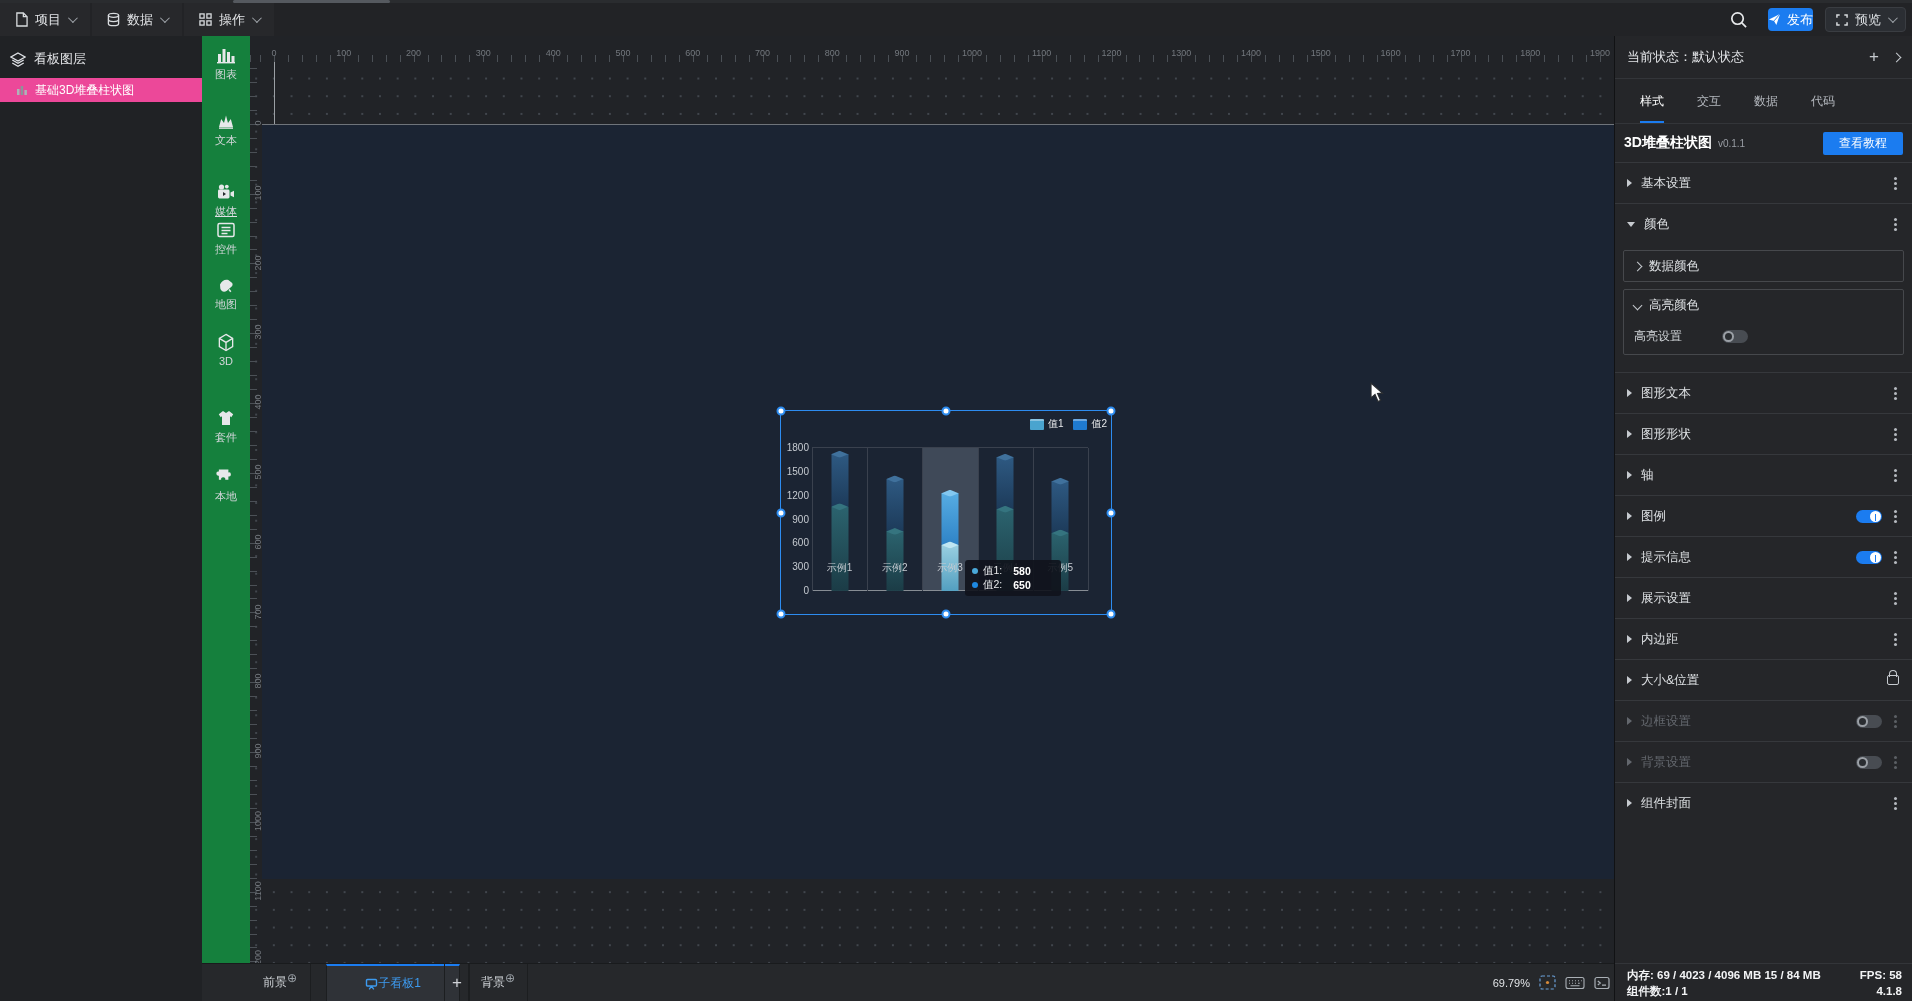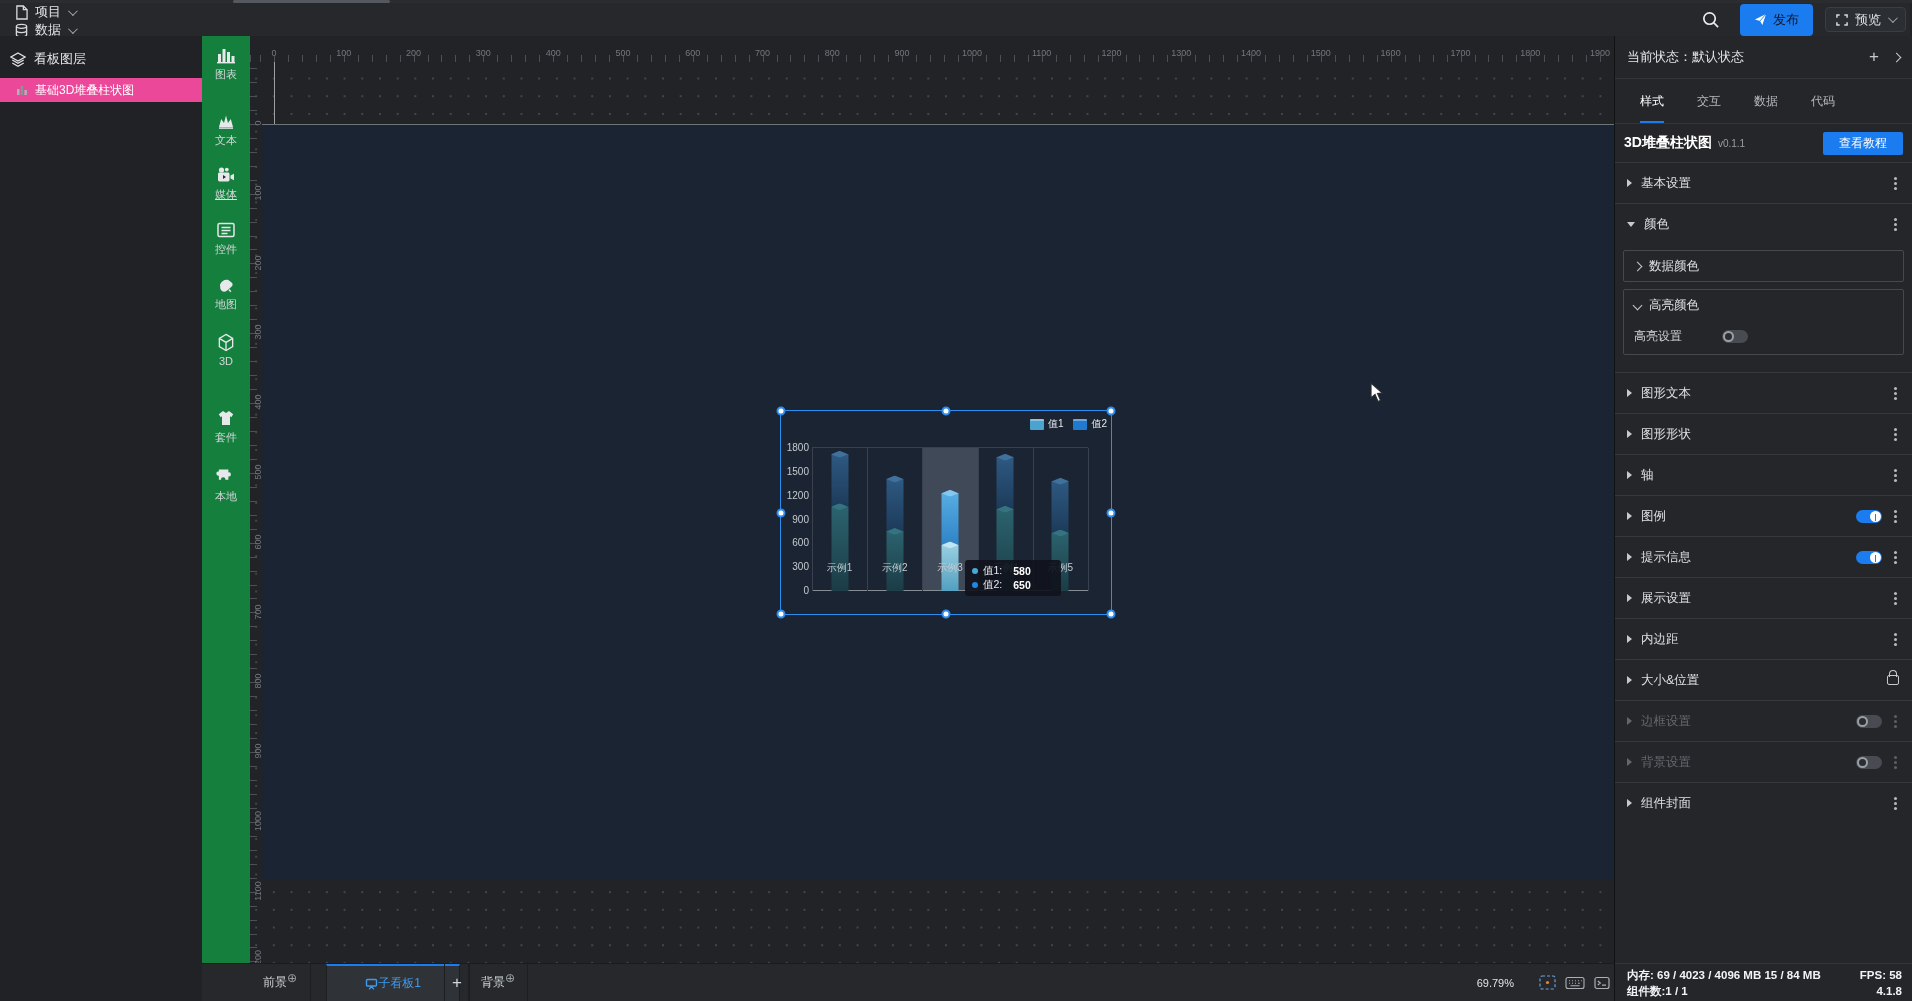--- a/index.html
+++ b/index.html
@@ -4,27 +4,27 @@
 <style>
   html,body{margin:0;padding:0;background:#151618;}
   #root{position:relative;width:1912px;height:1001px;background:#222326;overflow:hidden;
         font-family:"Liberation Sans","DejaVu Sans",sans-serif;color:#dfe2e6;-webkit-font-smoothing:antialiased;}
   .abs{position:absolute;}
   svg{display:block;}
 
   
   #top-strip{left:0;top:0;width:1912px;height:3px;background:#2a2c2f;}
   #top-strip-thumb{left:233px;top:0;width:157px;height:3px;background:#55595f;border-radius:2px;}
-  #topbar{left:0;top:3px;width:1912px;height:33px;background:#222326;border-bottom:1px solid #141517;display:flex;align-items:stretch;flex-direction:column;}
+  #topbar{left:0;top:3px;width:1912px;height:33px;background:#222326;border-bottom:1px solid #141517;display:flex;align-items:stretch;}
   .menu{display:flex;align-items:center;gap:7px;padding:0 15px;background:#27282b;margin-right:2px;cursor:default;}
   .menu-label{font-size:13px;color:#e3e5e8;}
   .cv{width:6px;height:6px;border-right:1.4px solid #9ea3a9;border-bottom:1.4px solid #9ea3a9;transform:rotate(45deg) translateY(-2px);}
   #topbar-right{position:absolute;right:6px;top:3px;height:33px;display:flex;align-items:center;gap:12px;}
-  .btn-publish{display:flex;align-items:center;gap:6px;background:#1b7cf0;color:#0f172a;font-size:13px;
-               padding:0 14px;height:32px;border-radius:4px;}
+  .btn-publish{display:flex;align-items:center;gap:6px;background:#1b7cf0;color:#ffffff;font-size:13px;
+               padding:0 0;height:23px;border-radius:4px;}
   .btn-preview{display:flex;align-items:center;gap:7px;background:#2b2e33;color:#dcdfe3;font-size:13px;
                padding:0 10px;height:23px;border-radius:4px;border:1px solid #3a3d42;}
 
   
   #layers{left:0;top:36px;width:202px;height:965px;background:#202225;border-right:1px solid #17181a;}
   #layers-header{display:flex;align-items:center;gap:8px;padding:14px 10px 10px 10px;}
   #layers-title{font-size:13px;color:#e3e5e8;}
   .layer-row{display:flex;align-items:center;gap:7px;height:24px;padding:0 8px 0 16px;background:#ec4899;}
   .layer-row span{font-size:12px;color:#fff;white-space:nowrap;}
 
@@ -77,21 +77,21 @@
   
   #bottombar{left:202px;top:963px;width:1412px;height:38px;background:#26282b;border-top:1px solid #191b1d;box-sizing:border-box;}
   .bb-block{position:absolute;top:0;height:37px;display:flex;align-items:center;justify-content:center;
             border-right:1px solid #1c1e20;border-left:1px solid #1c1e20;}
   .bb-text{font-size:12px;color:#ced2d6;}
   .bb-plus-circle{font-size:12px;color:#9aa0a6;position:relative;top:-5px;}
   #bb-tab{background:#2f3237;border-top:2px solid #1b7cf0;box-sizing:border-box;}
   #bb-tab .bb-text{color:#3d9bf0;}
   .bb-add{font-size:17px;color:#d0d3d7;}
   #bb-right{position:absolute;right:4px;top:0;height:37px;display:flex;align-items:center;gap:9px;}
-  #bb-zoom{font-size:11px;color:#e0e3e6;margin-right:16px;}
+  #bb-zoom{font-size:11px;color:#e0e3e6;margin-right:0;}
   .bb-icon{display:flex;align-items:center;}
 
   
   #rpanel{left:1614px;top:36px;width:298px;height:965px;background:#252629;border-left:1px solid #111214;box-sizing:border-box;}
   #rp-header{height:42px;border-bottom:1px solid #333539;display:flex;align-items:center;padding:0 12px;}
   #rp-state{font-size:13px;color:#e3e5e8;}
   #rp-header .spacer{flex:1;}
   #rp-plus{font-size:17px;color:#c6cacf;margin-right:14px;}
   #rp-tabs{height:44px;border-bottom:1px solid #333539;display:flex;align-items:center;gap:22px;padding:0 14px;}
   .rp-tab{font-size:12px;color:#b4b8be;position:relative;height:100%;display:flex;align-items:center;margin-left:11px;}
@@ -249,21 +249,21 @@
       </div>
       <div class="tb-item" style="top: 76px;">
         <span class="tb-icon">
           <svg width="20" height="18" viewBox="0 0 20 18">
             <path d="M3 15 L5.2 7 L8 11 L10 3.5 L12 11 L14.8 7 L17 15 Z" fill="#e6e8ea"></path>
             <rect x="3" y="15.4" width="14" height="1.4" fill="#e6e8ea"></rect>
           </svg>
         </span>
         <span class="tb-label">文本</span>
       </div>
-      <div class="tb-item" style="top: 130px; text-decoration: underline;">
+      <div class="tb-item" style="top: 147px; text-decoration: underline;">
         <span class="tb-icon">
           <svg width="20" height="18" viewBox="0 0 20 18">
             <circle cx="5.5" cy="4" r="2.6" fill="#e6e8ea"></circle>
             <circle cx="10.8" cy="3.6" r="1.9" fill="#e6e8ea"></circle>
             <rect x="2" y="6.5" width="11.5" height="9" rx="1.4" fill="#e6e8ea"></rect>
             <path d="M7 9l3 2-3 2z" fill="#26282c"></path>
             <path d="M14.5 9.5 18 7.8v6.4l-3.5-1.7z" fill="#e6e8ea"></path>
           </svg>
         </span>
         <span class="tb-label">媒体</span>

